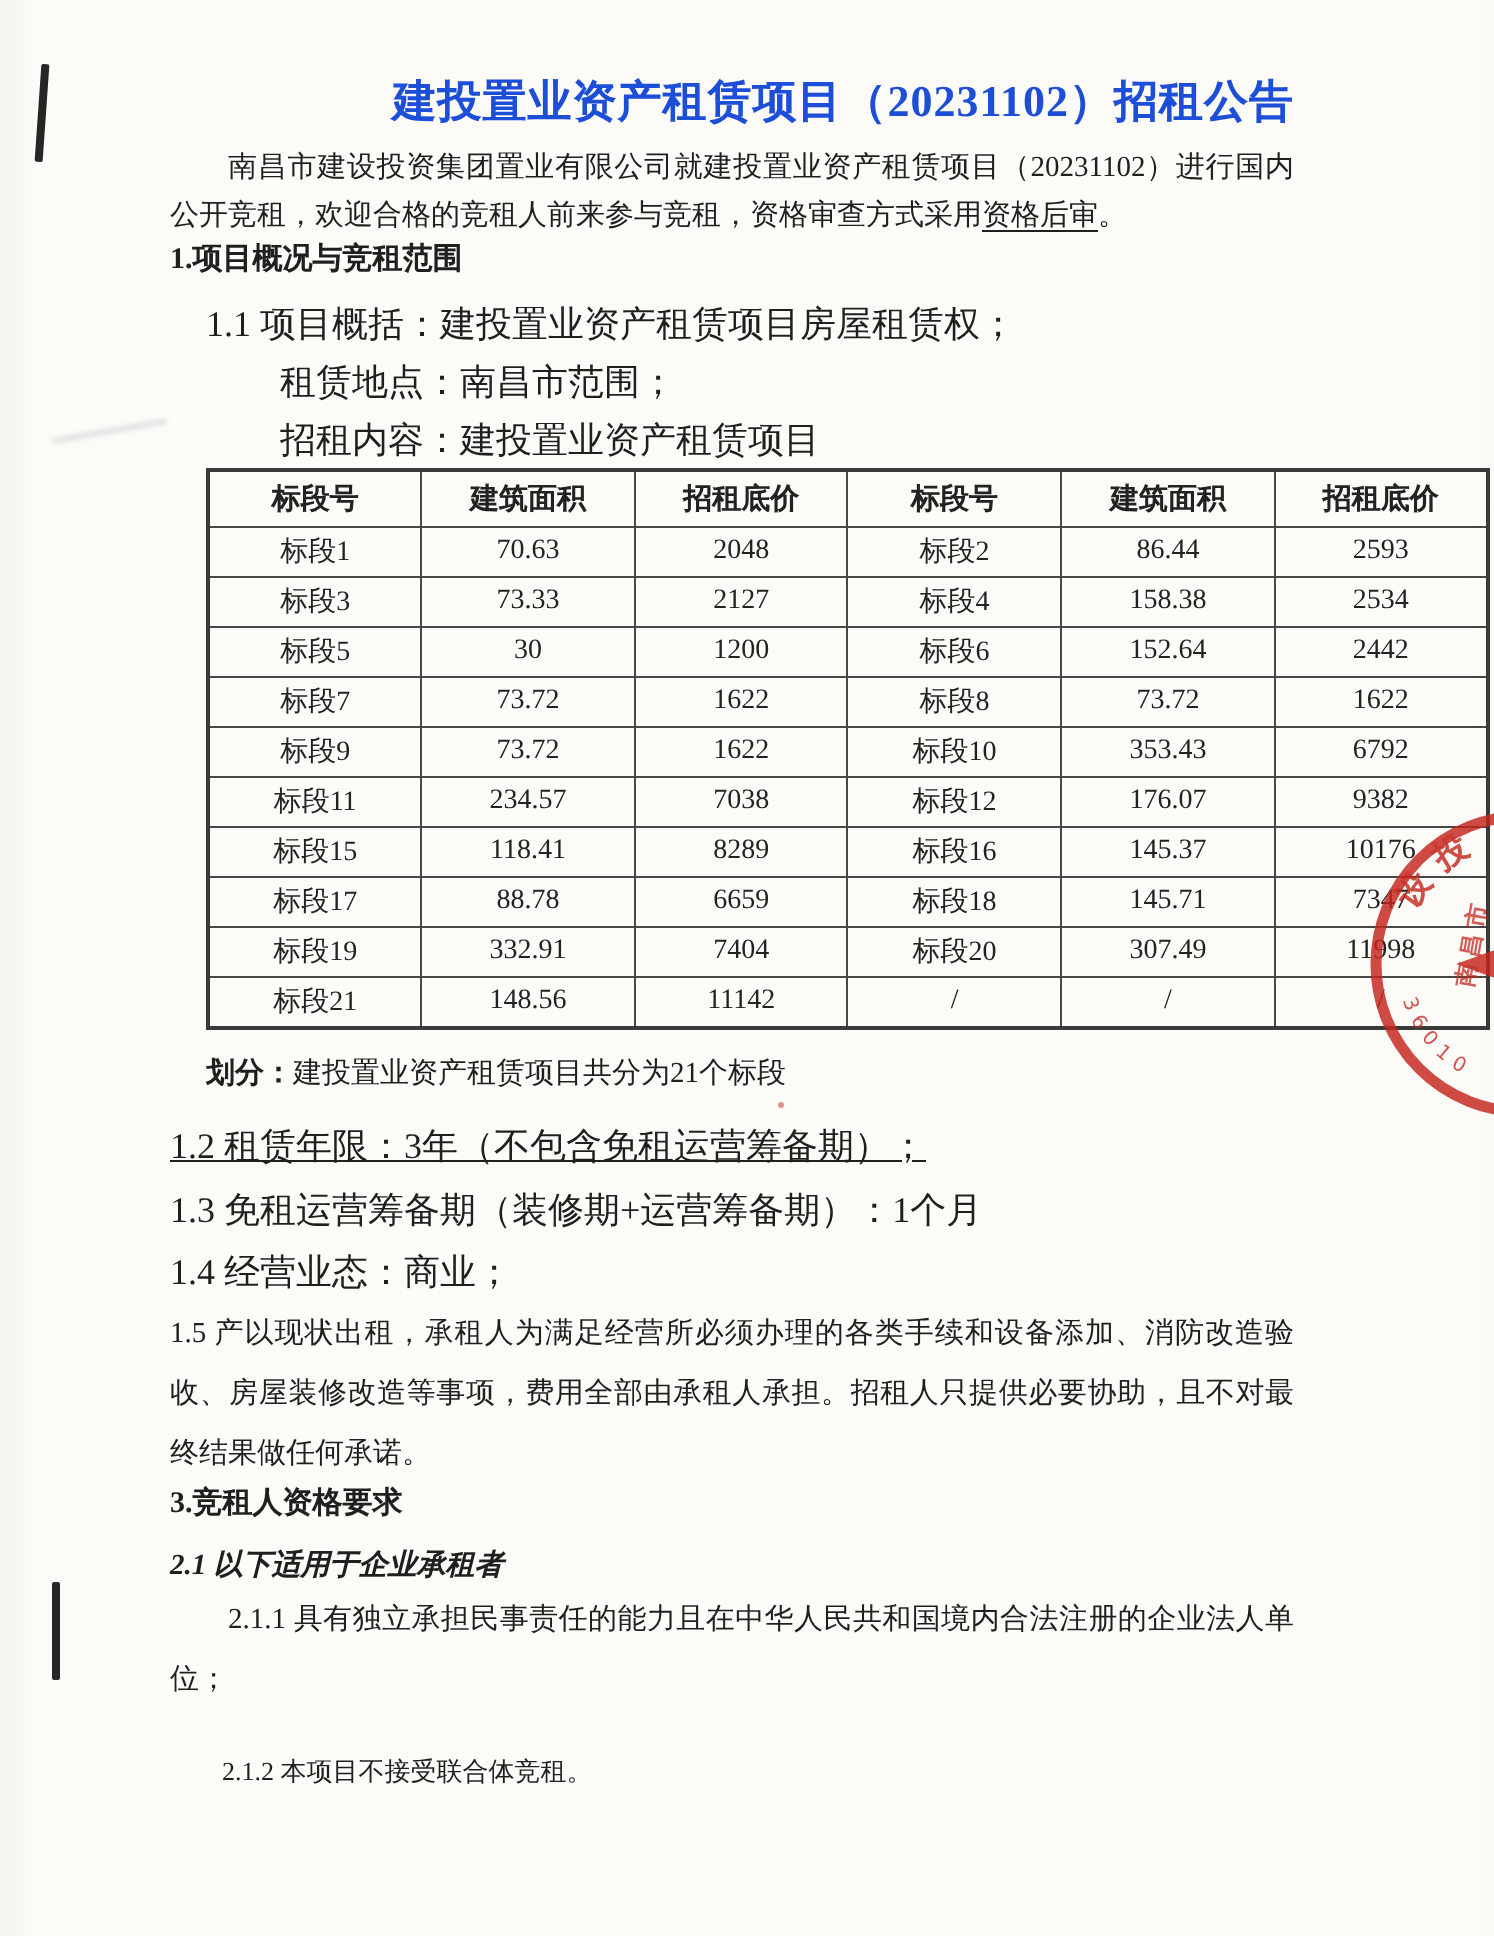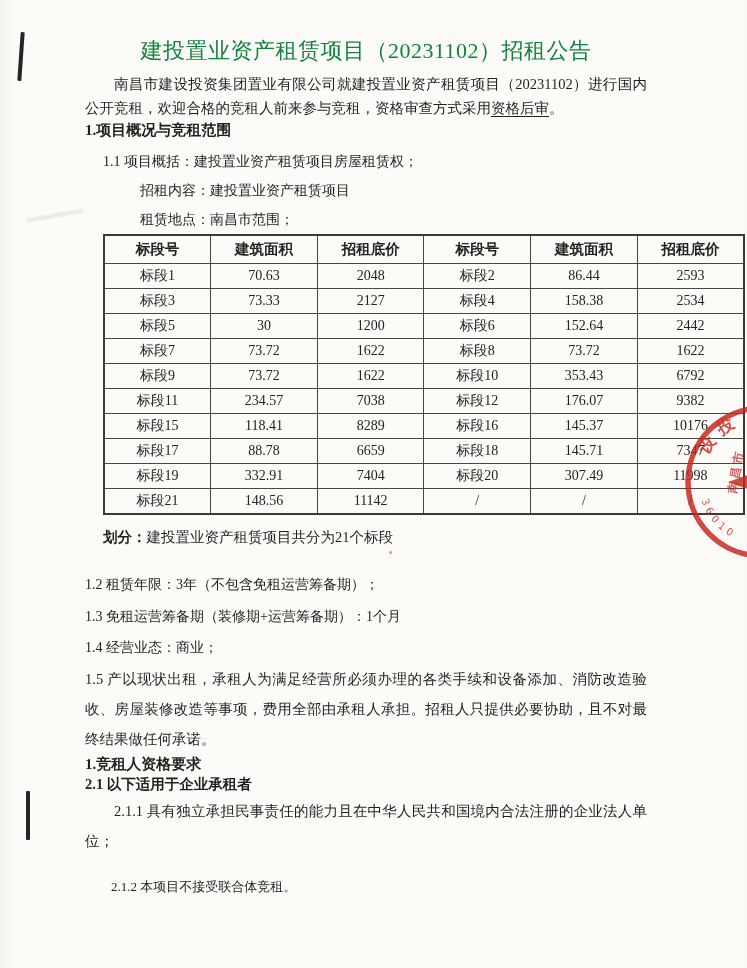--- a/index.html
+++ b/index.html
@@ -6,52 +6,52 @@
   body{
     width:747px;height:968px;
     background:#fcfbf8;
     background-image:linear-gradient(90deg,#f4f3ef 0px,#fcfbf8 18px,#fcfbf8 735px,#faf9f5 747px);
     overflow:hidden;position:relative;
     font-family:"Liberation Serif","DejaVu Serif",serif;
     color:#1f1f1f;
   }
   .content{position:absolute;left:85px;top:28px;width:562px;}
   h1.doc-title{
-    margin:8px 0 0 0;font-size:22px;font-weight:normal;line-height:30px;
-    text-align:center;color:#15803d;letter-spacing:0.5px;
+    margin:8px 0 0 0;font-size:22px;font-weight:bold;line-height:30px;
+    text-align:right;color:#1d4ed8;letter-spacing:0.5px;
   }
   p{margin:0;}
   .intro{margin-top:6px;font-size:14.5px;line-height:24px;text-indent:2em;text-align:justify;}
   .intro .ul{text-decoration:underline;text-underline-offset:3px;}
   .sec-heading{font-size:15px;font-weight:bold;line-height:20px;}
   .h-s1{margin-top:0;}
-  .line{font-size:14px;line-height:20px;}
+  .line{font-size:18px;line-height:20px;}
   .ind18{padding-left:18px;}
   .ind55{padding-left:55px;}
   .mt12{margin-top:12px;}
   .mt9{margin-top:9px;}
   table.lots{
     border-collapse:collapse;margin:4px 0 0 18px;width:642px;
     font-size:14px;color:#222;table-layout:fixed;
     border:2px solid #3a3a3a;
   }
   table.lots th,table.lots td{
     border:1px solid #474747;text-align:center;padding:0;
     overflow:hidden;white-space:nowrap;
   }
   table.lots th{height:27px;font-size:14.5px;font-weight:bold;}
   table.lots td{height:24px;font-weight:normal;}
   .division{margin-top:12px;font-size:14.5px;line-height:20px;padding-left:18px;}
   .division .b{font-weight:bold;}
-  .it12{margin-top:28px;}
+  .it12{margin-top:16px;text-decoration:underline;}
   .it13{margin-top:12px;}
   .it14{margin-top:11px;}
   .p15{margin-top:6px;font-size:14.5px;line-height:30px;text-align:justify;}
   .h-s2{margin-top:0;}
-  .it21{font-weight:bold;font-size:14.5px;line-height:20px;}
+  .it21{margin-top:11px;font-weight:bold;font-size:14.5px;line-height:20px;font-style:italic;}
   .p211{margin-top:2px;font-size:14.5px;line-height:30px;text-indent:2em;text-align:justify;}
   .p212{margin-top:16px;font-size:13px;line-height:30px;text-indent:2em;}
   
   .ink-mark{position:absolute;background:#262626;border-radius:1px;}
   .mark-top{left:19px;top:32px;width:4px;height:49px;transform:rotate(4deg);}
   .mark-bottom{left:26px;top:791px;width:4px;height:49px;}
   .smudge{position:absolute;left:26px;top:214px;width:58px;height:3px;
     background:rgba(140,140,140,0.22);transform:rotate(-10deg);border-radius:2px;filter:blur(1px);}
   .speck{position:absolute;width:3px;height:3px;border-radius:50%;background:rgba(205,60,50,0.55);}
   .speck-a{left:389px;top:551px;}
@@ -69,23 +69,23 @@
 <div class="content">
 
   <h1 class="doc-title">建投置业资产租赁项目（20231102）招租公告</h1>
 
   <p class="intro"><span>南昌市建设投资集团置业有限公司就建投置业资产租赁项目（20231102）进行国内公开竞租，欢迎合格的竞租人前来参与竞租，资格审查方式采用</span><span class="ul">资格后审</span><span>。</span></p>
 
   <p class="sec-heading h-s1">1.项目概况与竞租范围</p>
 
   <p class="line ind18 mt12">1.1 项目概括：建投置业资产租赁项目房屋租赁权；</p>
 
+  <p class="line ind55 mt9">租赁地点：南昌市范围；</p>
+
   <p class="line ind55 mt9">招租内容：建投置业资产租赁项目</p>
-
-  <p class="line ind55 mt9">租赁地点：南昌市范围；</p>
 
   <table class="lots">
     <thead>
         <tr>
           <th>标段号</th>
           <th>建筑面积</th>
           <th>招租底价</th>
           <th>标段号</th>
           <th>建筑面积</th>
           <th>招租底价</th>
@@ -178,21 +178,21 @@
   <p class="division"><span class="b">划分：</span><span>建投置业资产租赁项目共分为21个标段</span></p>
 
   <p class="line it12">1.2 租赁年限：3年（不包含免租运营筹备期）；</p>
 
   <p class="line it13">1.3 免租运营筹备期（装修期+运营筹备期）：1个月</p>
 
   <p class="line it14">1.4 经营业态：商业；</p>
 
   <p class="p15">1.5 产以现状出租，承租人为满足经营所必须办理的各类手续和设备添加、消防改造验收、房屋装修改造等事项，费用全部由承租人承担。招租人只提供必要协助，且不对最终结果做任何承诺。</p>
 
-  <p class="sec-heading h-s2">1.竞租人资格要求</p>
+  <p class="sec-heading h-s2">3.竞租人资格要求</p>
 
   <p class="it21">2.1 以下适用于企业承租者</p>
 
   <p class="p211">2.1.1 具有独立承担民事责任的能力且在中华人民共和国境内合法注册的企业法人单位；</p>
 
   <p class="p212">2.1.2 本项目不接受联合体竞租。</p>
 
 </div>
 
 <svg class="seal" viewBox="0 0 200 200" xmlns="http://www.w3.org/2000/svg">

